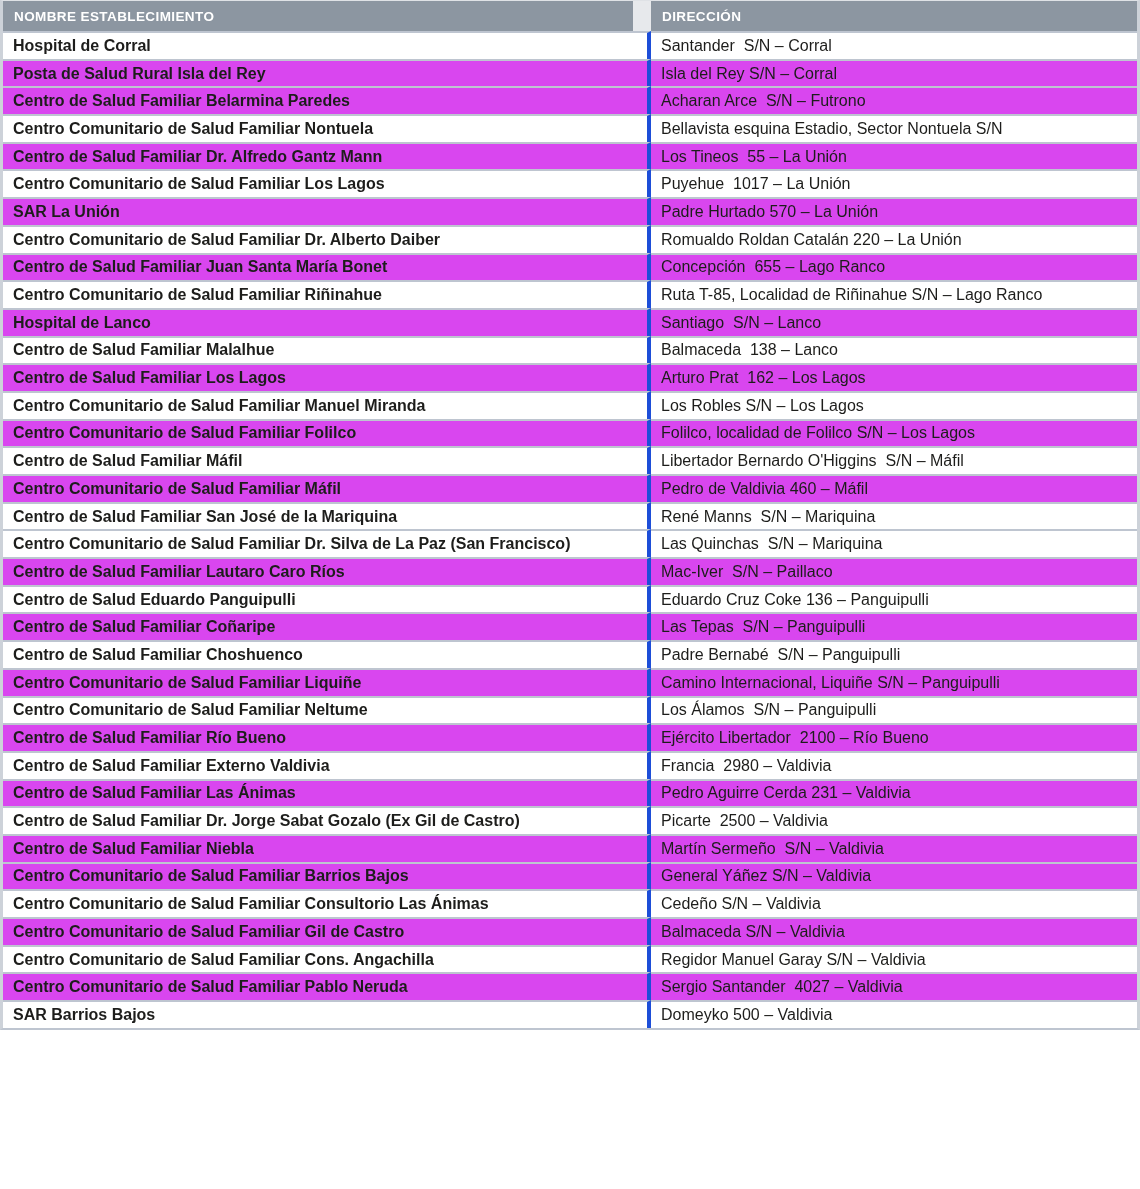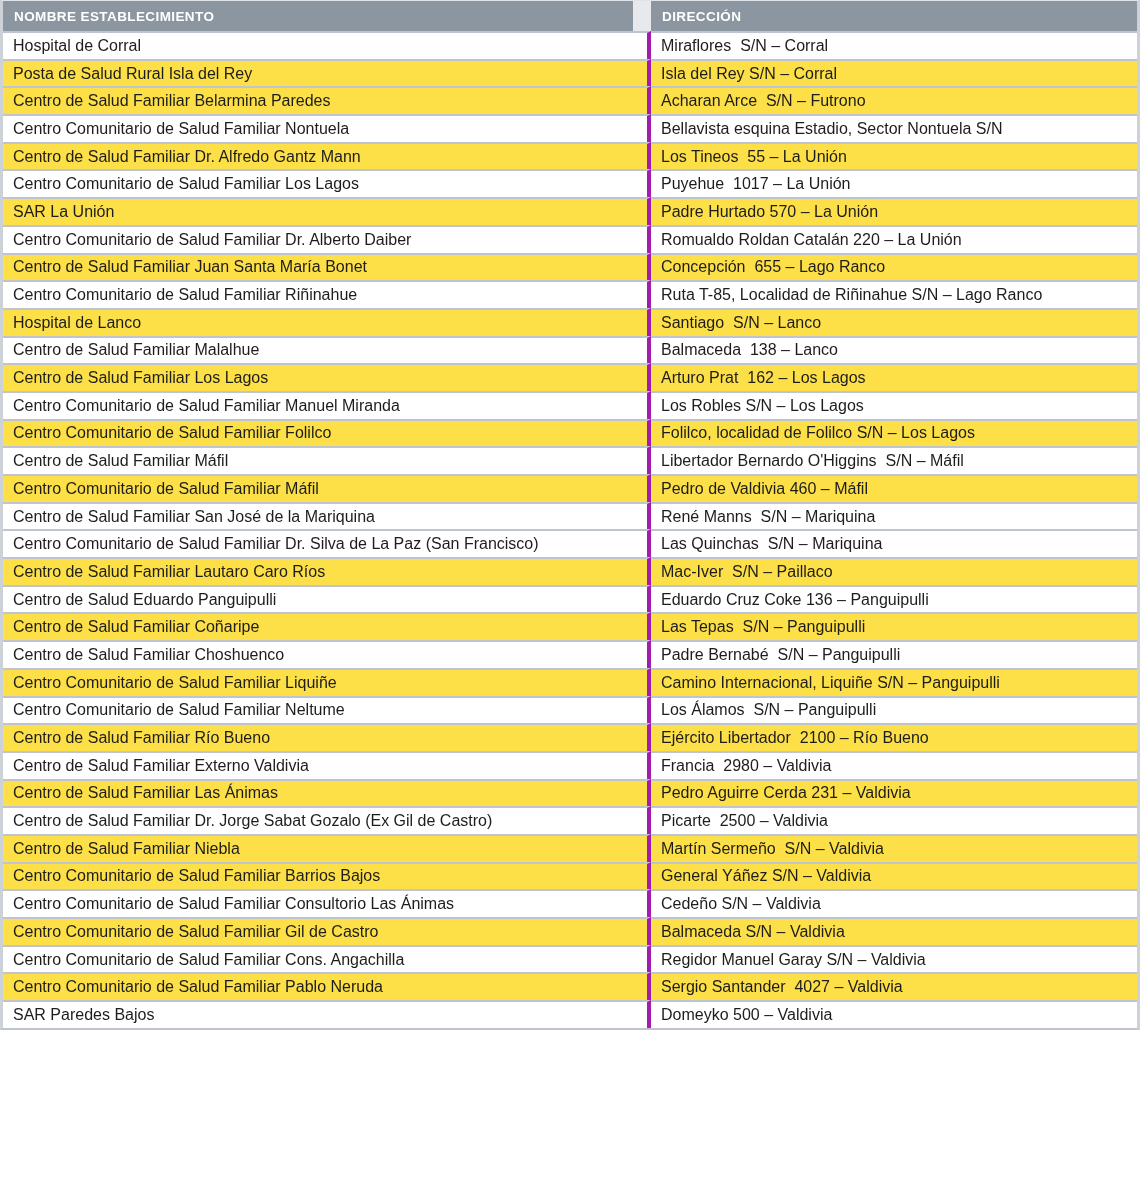--- a/index.html
+++ b/index.html
@@ -52,45 +52,46 @@
     color: #1D1D1B;
     background: #FFFFFF;
     vertical-align: middle;
     padding: 0 0 0 10px;
     border-top: 2px solid #BEC5D0;
     box-sizing: border-box;
     white-space: pre;
     overflow: hidden;
   }
   tbody td.name-col {
-    border-right: 4px solid #a21caf;
+    border-right: 4px solid #1d4ed8;
+    font-weight: bold;
   }
   tbody tr.alt td {
-    background: #fde047;
+    background: #d946ef;
   }
 </style>
 </head>
 <body>
 
 <div class="table-wrap">
   <table class="health-table">
     <colgroup>
       <col class="col-name">
       <col class="col-address">
     </colgroup>
     <thead>
       <tr>
         <th class="name-col">NOMBRE ESTABLECIMIENTO</th>
         <th class="addr-col">DIRECCIÓN</th>
       </tr>
     </thead>
     <tbody>
         <tr>
     <td class="name-col">Hospital de Corral</td>
-    <td class="addr-col">Miraflores  S/N – Corral</td>
+    <td class="addr-col">Santander  S/N – Corral</td>
   </tr>
         <tr class="alt">
     <td class="name-col">Posta de Salud Rural Isla del Rey</td>
     <td class="addr-col">Isla del Rey S/N – Corral</td>
   </tr>
         <tr class="alt">
     <td class="name-col">Centro de Salud Familiar Belarmina Paredes</td>
     <td class="addr-col">Acharan Arce  S/N – Futrono</td>
   </tr>
         <tr>
@@ -215,18 +216,18 @@
   </tr>
         <tr>
     <td class="name-col">Centro Comunitario de Salud Familiar Cons. Angachilla</td>
     <td class="addr-col">Regidor Manuel Garay S/N – Valdivia</td>
   </tr>
         <tr class="alt">
     <td class="name-col">Centro Comunitario de Salud Familiar Pablo Neruda</td>
     <td class="addr-col">Sergio Santander  4027 – Valdivia</td>
   </tr>
         <tr>
-    <td class="name-col">SAR Paredes Bajos</td>
+    <td class="name-col">SAR Barrios Bajos</td>
     <td class="addr-col">Domeyko 500 – Valdivia</td>
   </tr>
       </tbody>
   </table>
 </div>
 
 </body></html>

